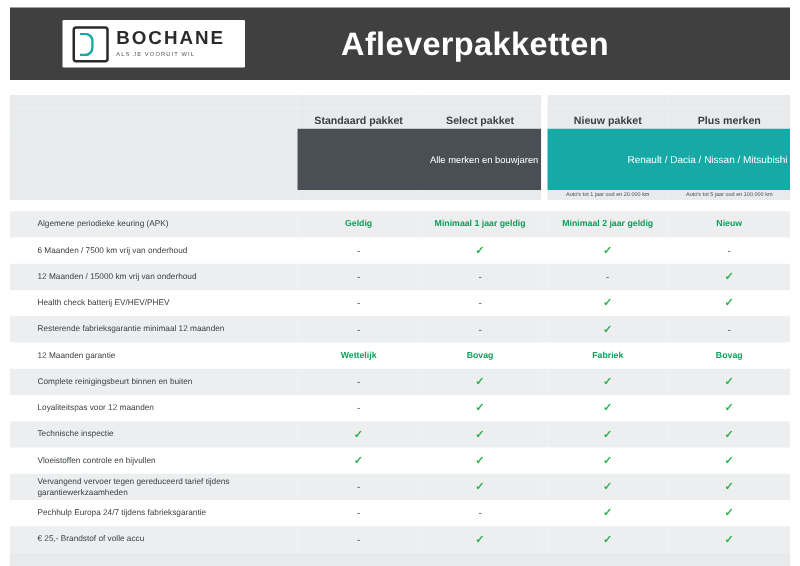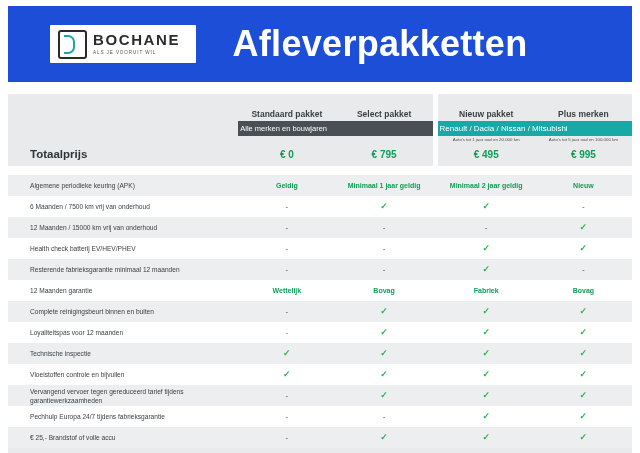--- a/index.html
+++ b/index.html
@@ -12,22 +12,22 @@
   .page{
     position:relative;
     width:640px;height:453px;
     background:#ffffff;
     box-sizing:border-box;
     padding:6px 8px 8px 8px;
   }
   
   .header{
     position:relative;
-    height:76px;
-    background:#1d4ed8;
+    height:58px;
+    background:#404040;
     display:flex;align-items:center;
   }
   .logo-box{
     margin-left:42px;
     width:146px;height:38px;
     background:#ffffff;
     display:flex;align-items:center;
     border-radius:1px;
   }
   .logo-mark{
@@ -51,21 +51,21 @@
     font-size:15px;font-weight:bold;letter-spacing:1.6px;color:#2b2b2b;line-height:15px;
   }
   .logo-tag{
     font-size:4.6px;letter-spacing:.9px;color:#555;line-height:8px;margin-top:2px;
   }
   .header-title{
     position:absolute;
     left:0;right:0;
     text-align:center;
     color:#ffffff;
-    font-size:36px;
+    font-size:26px;
     font-weight:bold;
     letter-spacing:.3px;
     padding-left:120px;
     box-sizing:border-box;
   }
   
   table.matrix{
     width:100%;
     border-collapse:collapse;
     table-layout:fixed;
@@ -82,22 +82,22 @@
     font-weight:bold;
     color:#3a3f43;
     padding:5px 2px 2px 2px;
     vertical-align:bottom;
     background:#e8eaeb;
   }
   .subbar{
     background:#4a4f55;
     color:#ffffff;
     font-size:7.5px;
-    text-align:left;
-    padding:3px 2px;
+    text-align:right;
+    padding:20px 2px;
   }
   .subbar.teal{
     background:#17a9a6;
     font-weight:normal;
     font-size:8px;
   }
   .subnote{
     background:#e8eaeb;
     color:#4a4f55;
     font-size:4.4px;
@@ -200,28 +200,20 @@
         <td class="subbar teal" colspan="2">Renault / Dacia / Nissan / Mitsubishi</td>
       </tr>
       <tr>
         <td class="subnote"></td>
         <td class="subnote"></td>
         <td class="subnote"></td>
         <td class="gap-col"></td>
         <td class="subnote">Auto's tot 1 jaar oud en 20.000 km</td>
         <td class="subnote">Auto's tot 5 jaar oud en 100.000 km</td>
       </tr>
-      <tr>
-        <td class="totaal-label">Totaalprijs</td>
-        <td class="price">€ 0</td>
-        <td class="price">€ 795</td>
-        <td class="gap-col"></td>
-        <td class="price">€ 495</td>
-        <td class="price">€ 995</td>
-      </tr>
       <tr class="spacer-row">
         <td></td>
           <td></td>
           <td></td>
           <td class="gap-col"></td>
           <td></td>
           <td></td>
       </tr>
     </tbody>
     <tbody id="rows-body">

